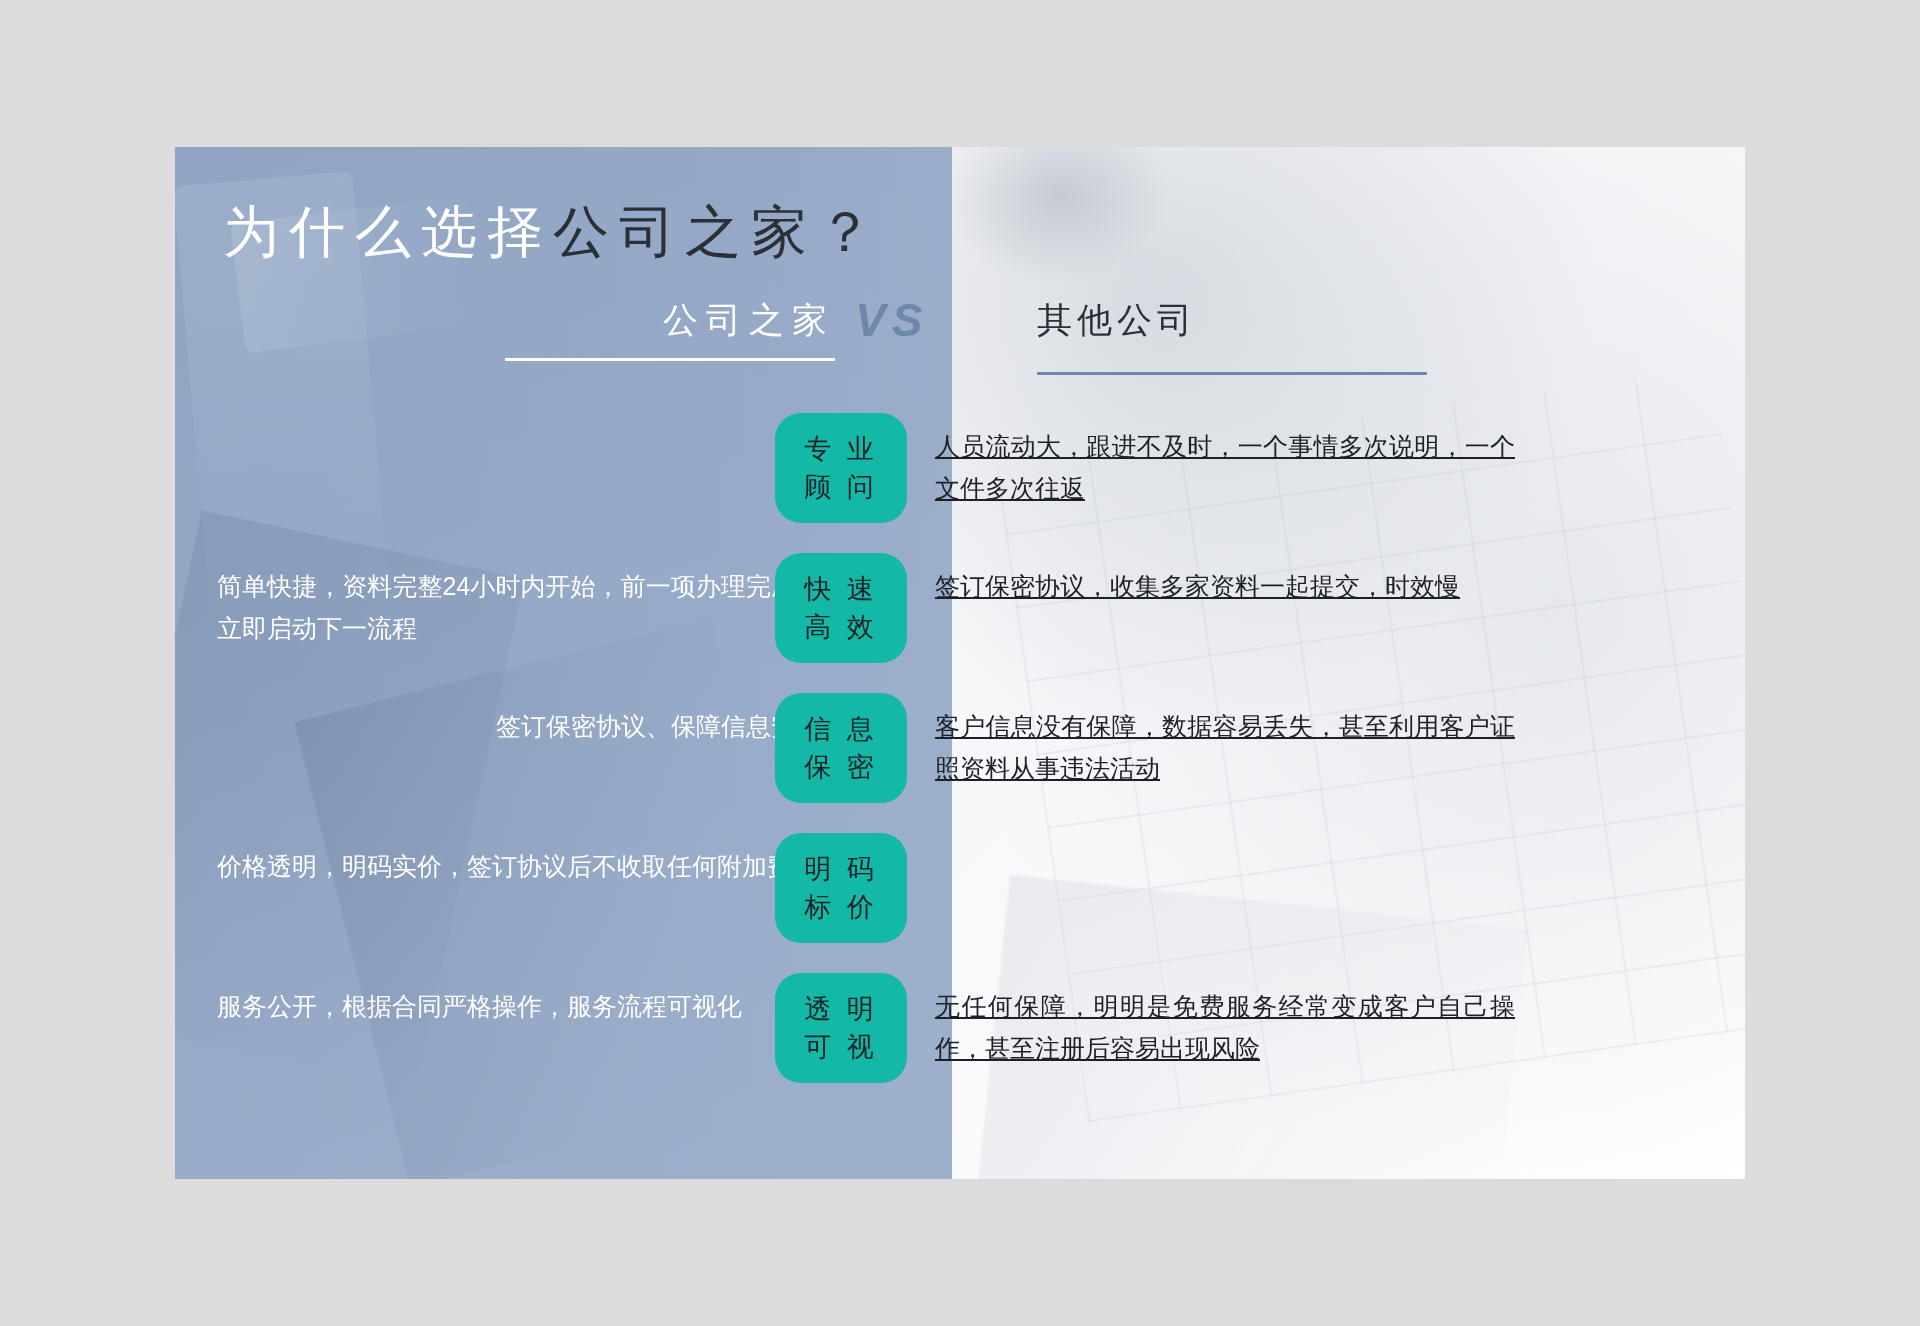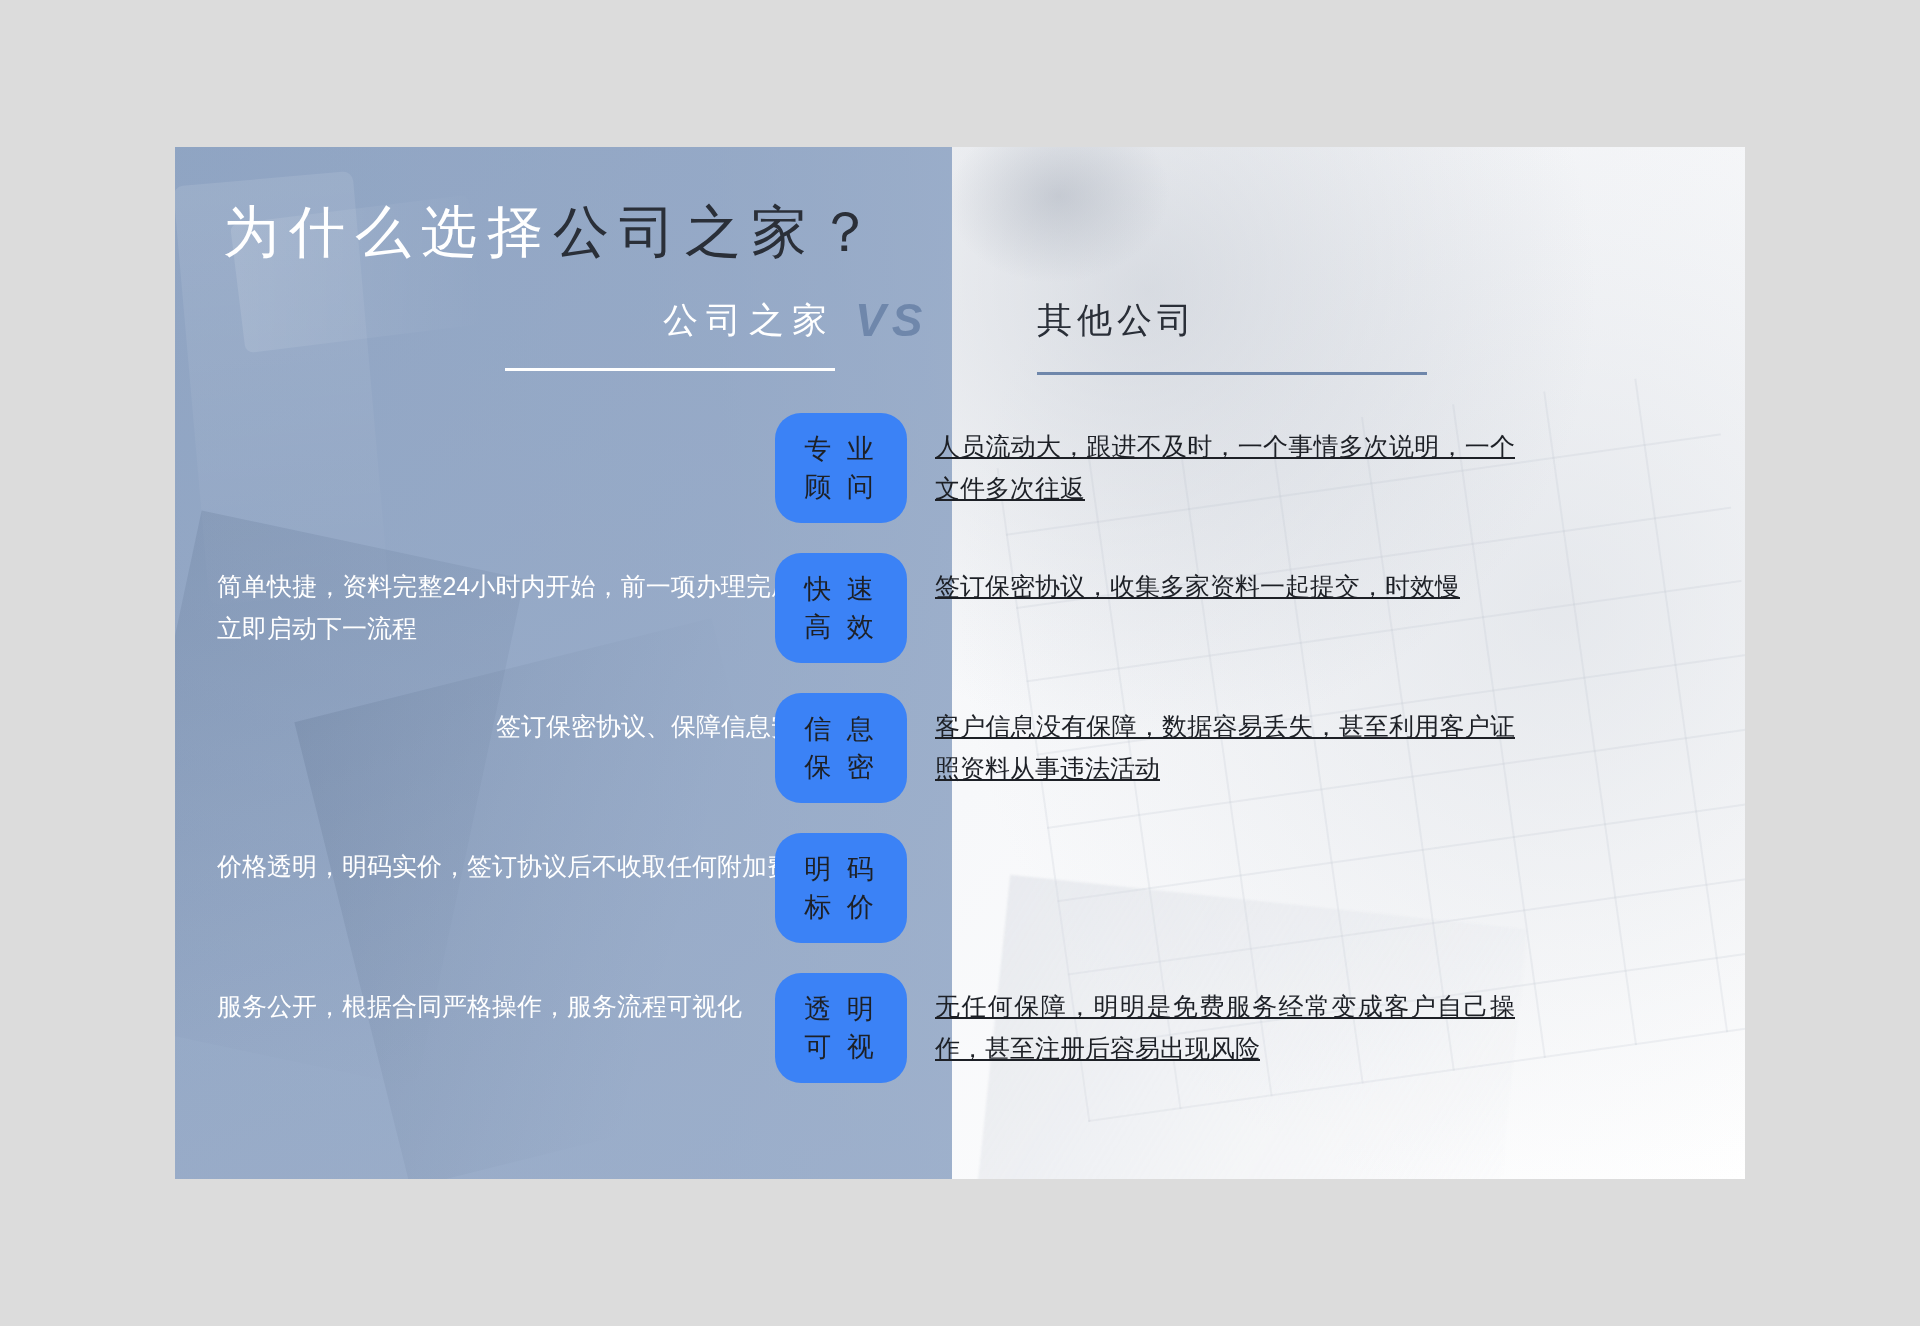--- a/index.html
+++ b/index.html
@@ -165,21 +165,21 @@
   }
   .vs-left-label {
     position: absolute;
     left: 330px;
     top: 0;
     width: 330px;
     text-align: right;
     color: #ffffff;
     font-size: 35px;
     letter-spacing: 8px;
-    padding-bottom: 24px;
+    padding-bottom: 14px;
     border-bottom: 3px solid #ffffff;
   }
   .vs-mark {
     position: absolute;
     left: 680px;
     top: -4px;
     font-size: 46px;
     font-weight: 700;
     color: #6f87ab;
     letter-spacing: 6px;
@@ -222,21 +222,21 @@
     text-align: justify;
   }
   .row .left-text.right-align { text-align: right; }
 
   .pill {
     position: absolute;
     left: 600px;
     top: -6px;
     width: 132px;
     height: 110px;
-    background: #3b82f6;
+    background: #14b8a6;
     border-radius: 26px;
     box-shadow: 0 0 0 0 rgba(0,0,0,0);
     display: flex;
     flex-direction: column;
     align-items: center;
     justify-content: center;
     z-index: 7;
   }
   .pill span {
     color: #1d2026;

